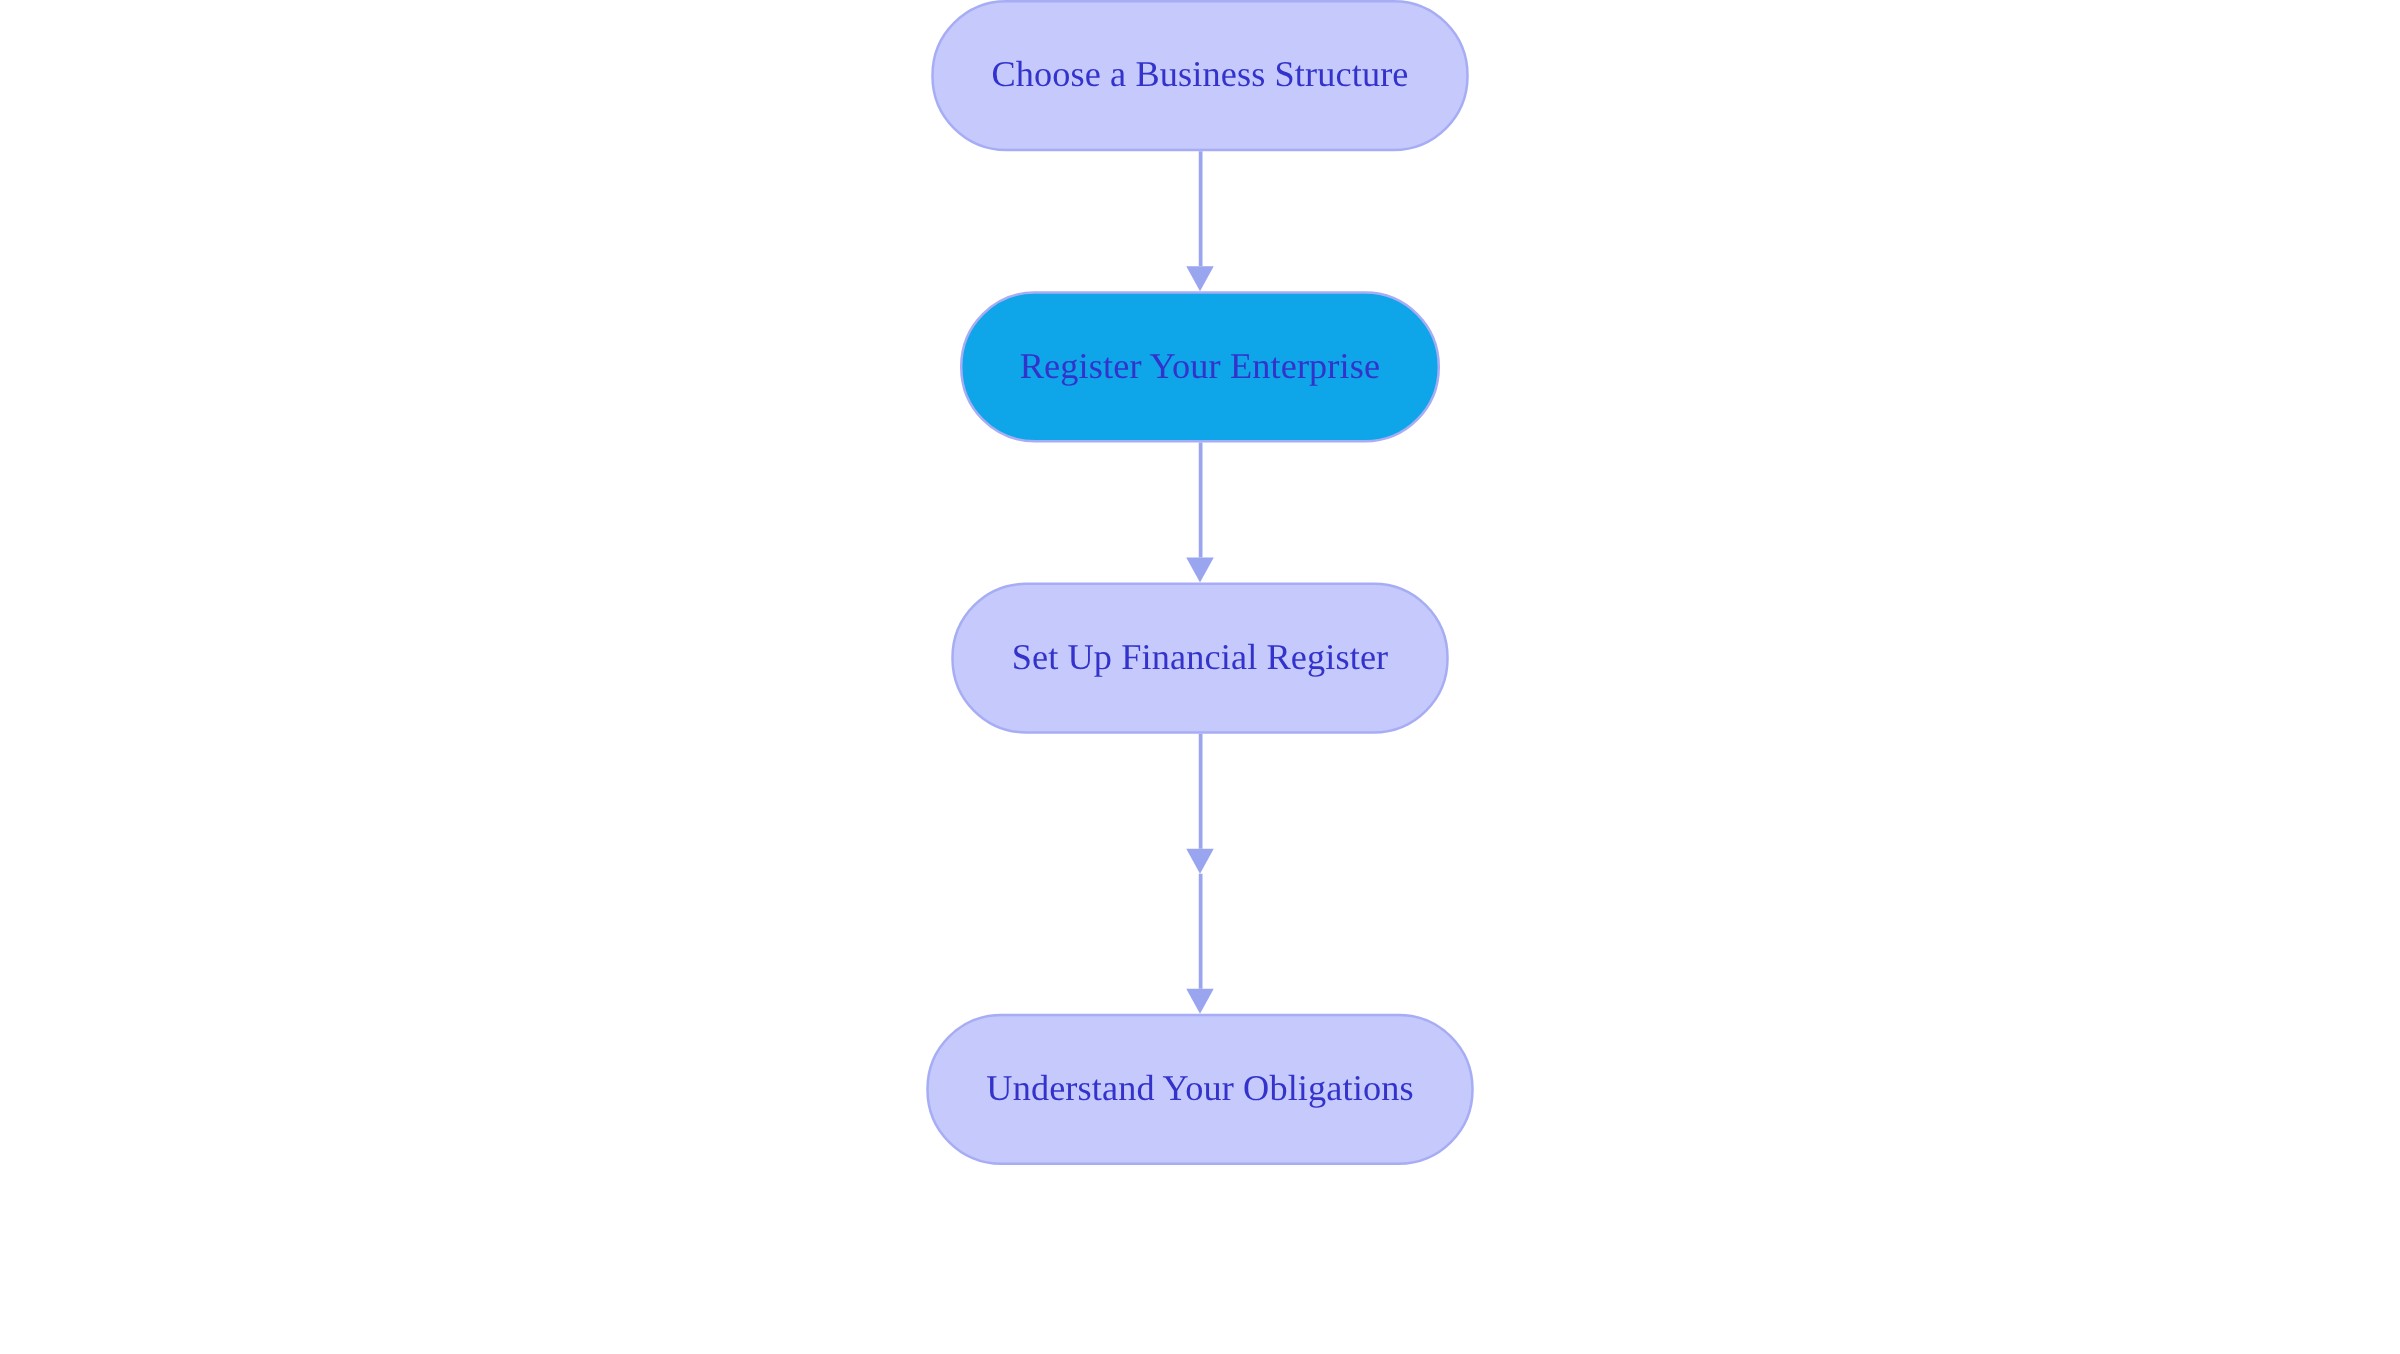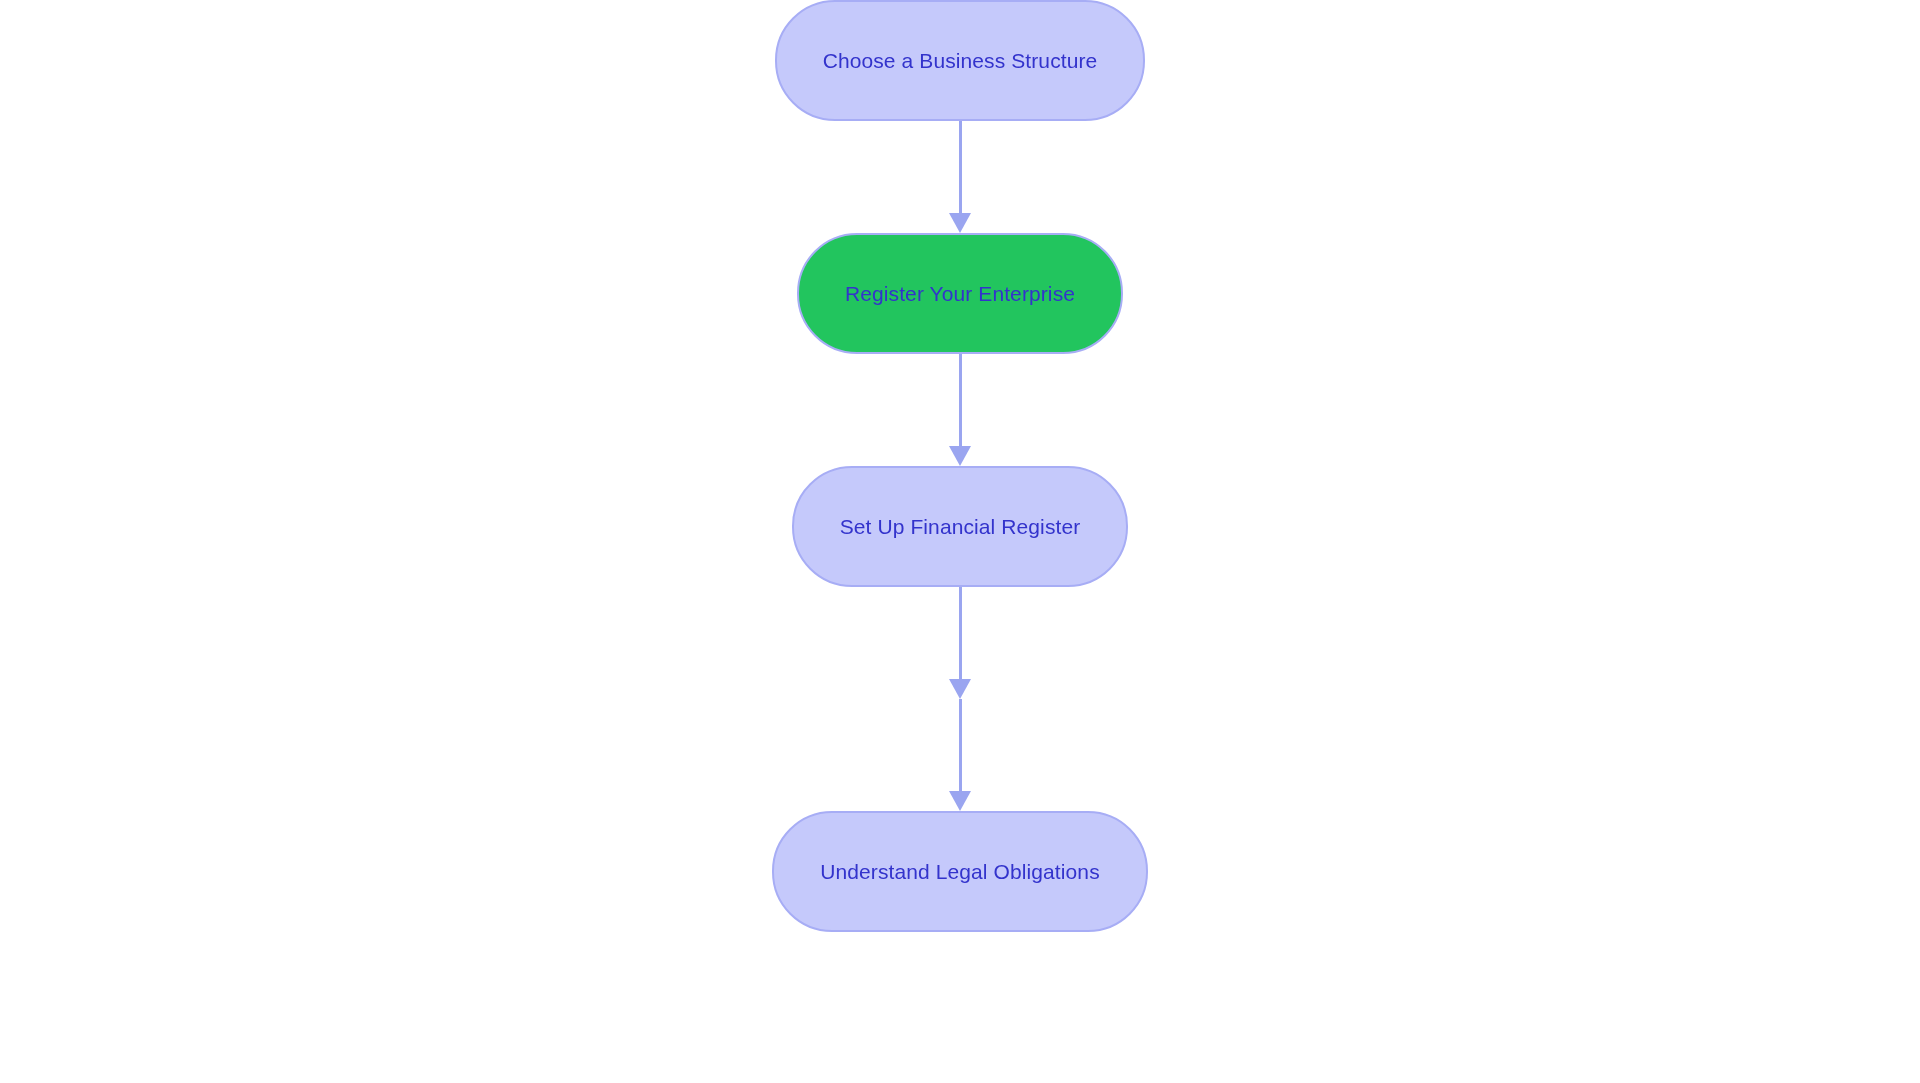--- a/index.html
+++ b/index.html
@@ -42,25 +42,25 @@
     justify-content: center;
     border-radius: 60px;
     background: #c5c9fb;
     border: 2px solid #a7adf5;
     padding: 0 46px;
     white-space: nowrap;
   }
 
   .flow-node-label {
     color: #3333cc;
-    font-size: 21px;
+    font-size: 29px;
     font-weight: 400;
     letter-spacing: 0.1px;
     line-height: 1.1;
-    font-family: Liberation Sans, sans-serif;
+    font-family: Liberation Serif, serif;
   }
 
   .flow-connector {
     position: relative;
     width: 26px;
     height: 112px;
     display: flex;
     flex-direction: column;
     align-items: center;
     justify-content: flex-start;
@@ -89,21 +89,21 @@
 
     <div class="flow-node" style="background: rgb(197, 201, 251); border-color: rgb(167, 173, 245);">
       <span class="flow-node-label" style="color: rgb(51, 51, 204);">Choose a Business Structure</span>
     </div>
 
     <div class="flow-connector">
       <div class="connector-line" style="background: rgb(154, 165, 240);"></div>
       <div class="connector-arrowhead" style="border-top-color: rgb(154, 165, 240);"></div>
     </div>
 
-    <div class="flow-node" style="background: #22c55e; border-color: rgb(167, 173, 245);">
+    <div class="flow-node" style="background: #0ea5e9; border-color: rgb(167, 173, 245);">
       <span class="flow-node-label" style="color: rgb(51, 51, 204);">Register Your Enterprise</span>
     </div>
 
     <div class="flow-connector">
       <div class="connector-line" style="background: rgb(154, 165, 240);"></div>
       <div class="connector-arrowhead" style="border-top-color: rgb(154, 165, 240);"></div>
     </div>
 
     <div class="flow-node" style="background: rgb(197, 201, 251); border-color: rgb(167, 173, 245);">
       <span class="flow-node-label" style="color: rgb(51, 51, 204);">Set Up Financial Register</span>
@@ -114,17 +114,17 @@
       <div class="connector-arrowhead" style="border-top-color: rgb(154, 165, 240);"></div>
     </div>
 
 
     <div class="flow-connector">
       <div class="connector-line" style="background: rgb(154, 165, 240);"></div>
       <div class="connector-arrowhead" style="border-top-color: rgb(154, 165, 240);"></div>
     </div>
 
     <div class="flow-node" style="background: rgb(197, 201, 251); border-color: rgb(167, 173, 245);">
-      <span class="flow-node-label" style="color: rgb(51, 51, 204);">Understand Legal Obligations</span>
+      <span class="flow-node-label" style="color: rgb(51, 51, 204);">Understand Your Obligations</span>
     </div>
 
   </div>
 </div>
 
 </body></html>

